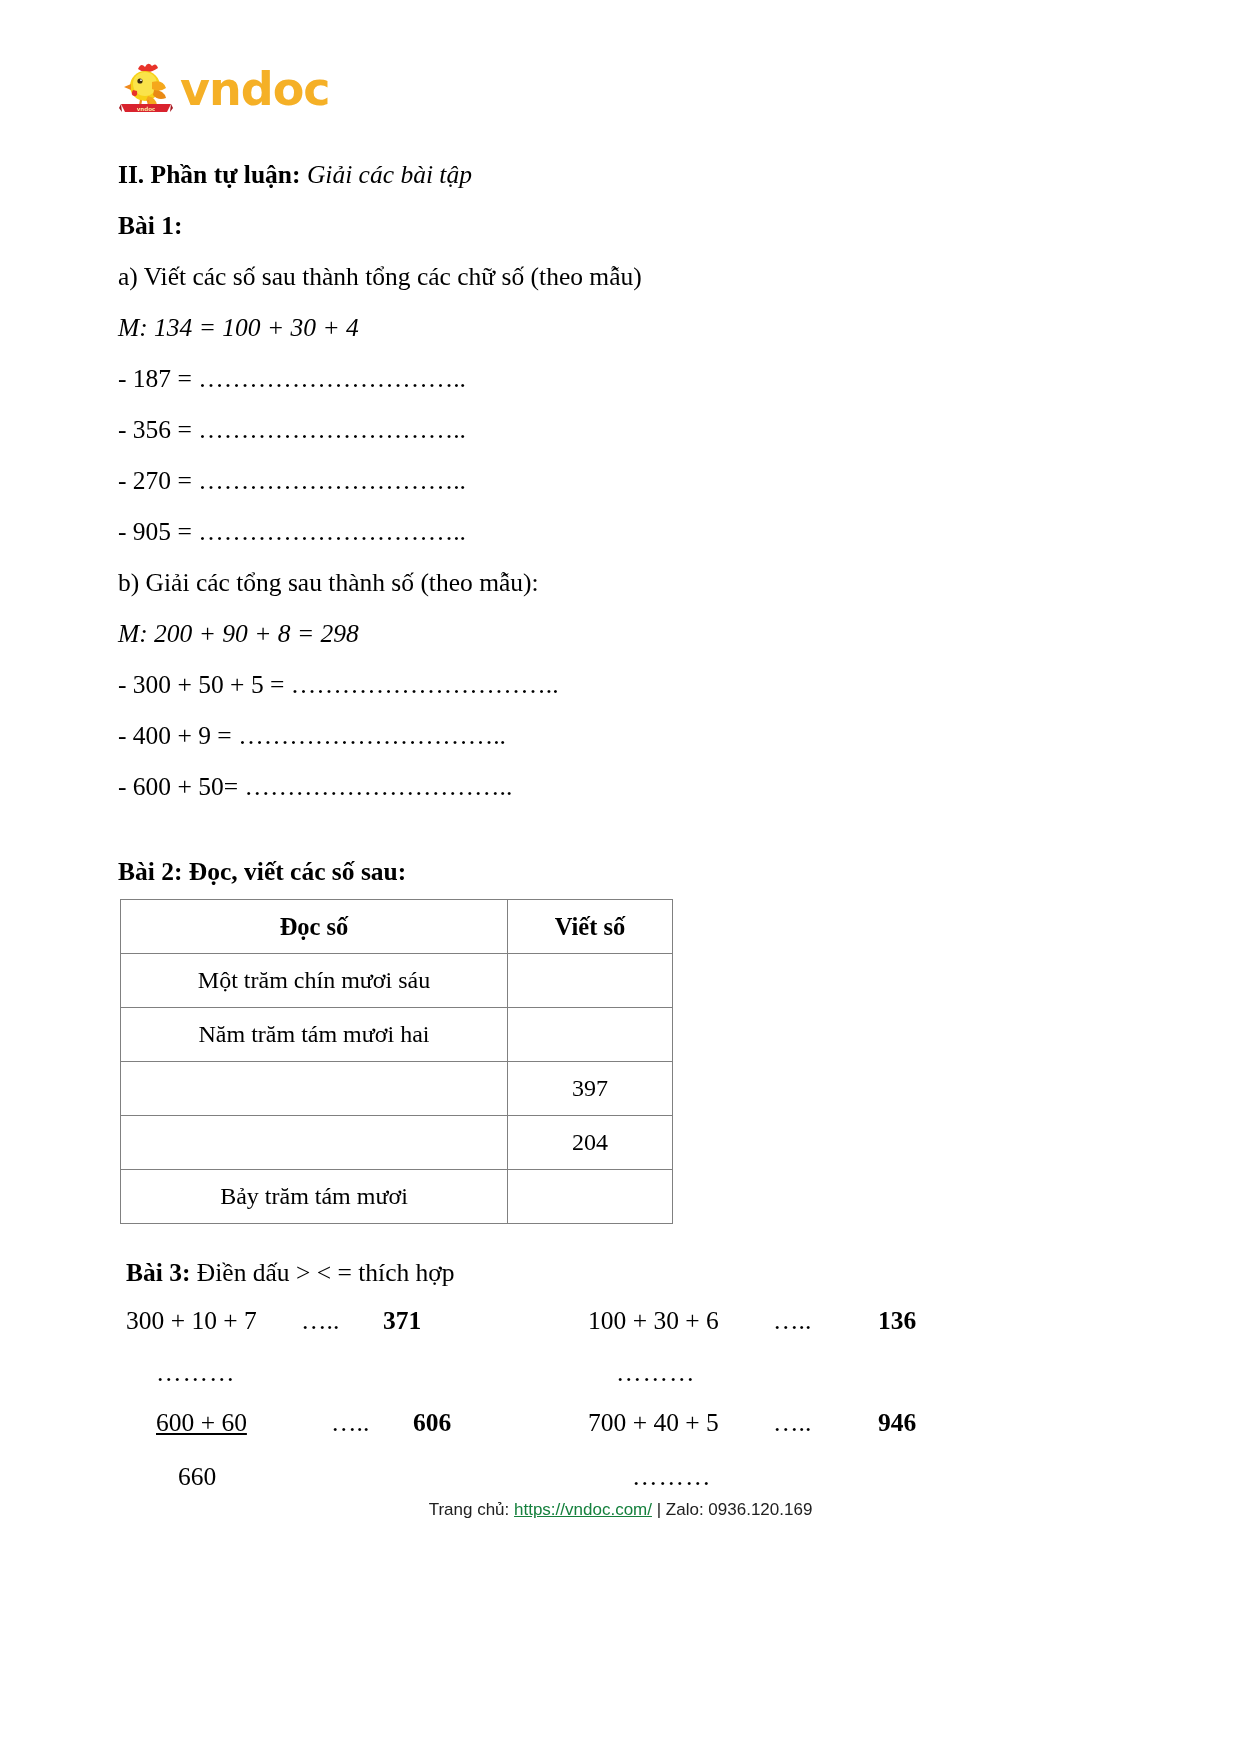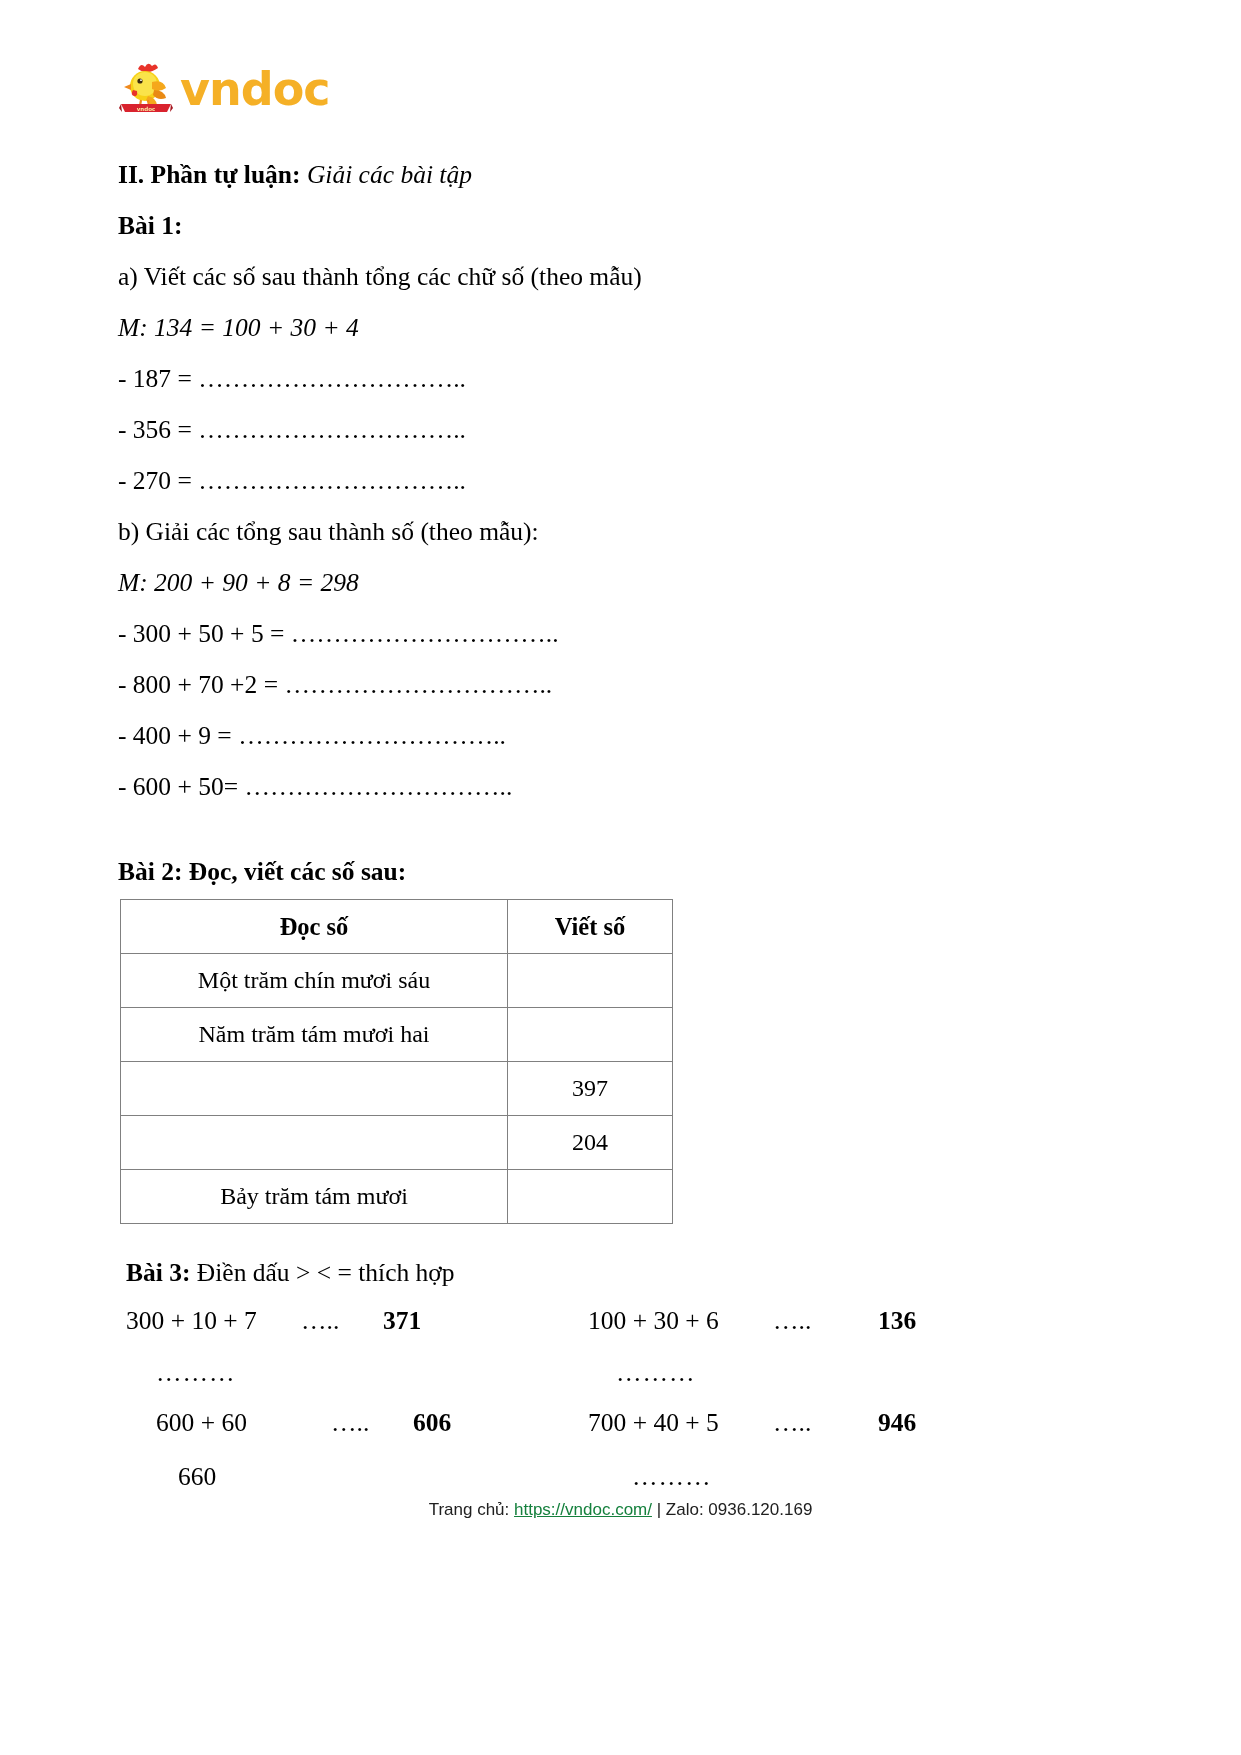--- a/index.html
+++ b/index.html
@@ -197,25 +197,25 @@
       <span>II. Phần tự luận:</span><span class="it"> <span>Giải các bài tập</span></span>
     </div>
 
     <div class="heading">Bài 1:</div>
 
     <div class="sub-q">a) Viết các số sau thành tổng các chữ số (theo mẫu)</div>
     <div class="model">M: 134 = 100 + 30 + 4</div>
     <div class="item">- 187 = …………………………..</div>
     <div class="item">- 356 = …………………………..</div>
     <div class="item">- 270 = …………………………..</div>
+    <div class="item">- 905 = …………………………..</div>
 
     <div class="sub-q">b) Giải các tổng sau thành số (theo mẫu):</div>
     <div class="model">M: 200 + 90 + 8 = 298</div>
     <div class="item">- 300 + 50 + 5 = …………………………..</div>
-    <div class="item">- 800 + 70 +2 = …………………………..</div>
     <div class="item">- 400 + 9 = …………………………..</div>
     <div class="item">- 600 + 50= …………………………..</div>
 
     <div class="gap-big"></div>
 
     <div class="tbl-heading">Bài 2: Đọc, viết các số sau:</div>
 
     <table class="b2">
       <thead>
         <tr>
@@ -272,21 +272,21 @@
         <div class="b3-cell b3-left">
           <span class="b3-dotline" style="padding-left:38px;">………</span>
         </div>
         <div class="b3-cell">
           <span class="b3-dotline" style="padding-left:28px;">………</span>
         </div>
       </div>
 
       <div class="b3-row">
         <div class="b3-cell b3-left">
-          <span class="b3-expr" style="width:175px; padding-left:38px;">600 + 60</span>
+          <span class="b3-expr" style="width:175px; padding-left:38px;text-decoration:underline;">600 + 60</span>
           <span class="b3-sign" style="width:82px;">…..</span>
           <span class="b3-val">606</span>
         </div>
         <div class="b3-cell">
           <span class="b3-expr" style="width:185px;">700 + 40 + 5</span>
           <span class="b3-sign" style="width:105px;">…..</span>
           <span class="b3-val">946</span>
         </div>
       </div>
 

